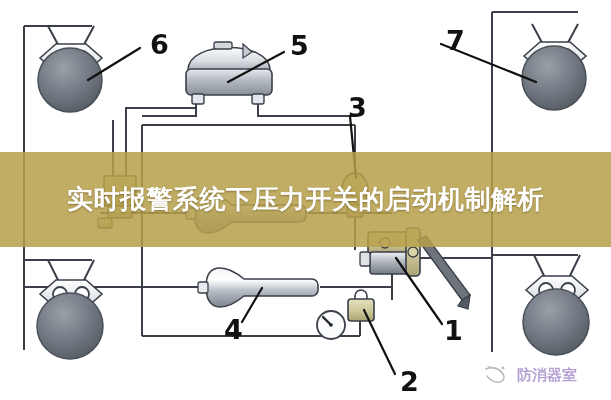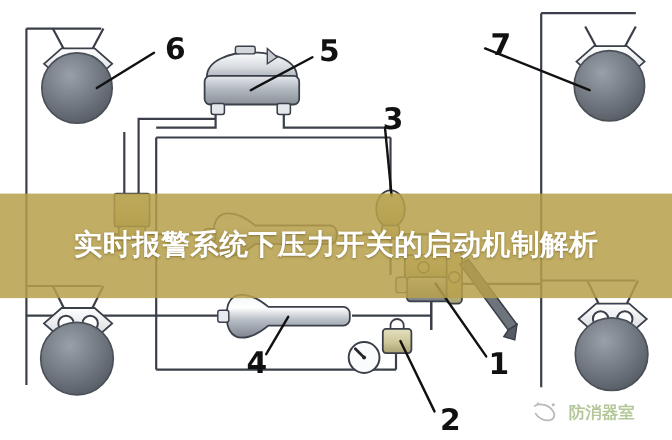--- a/index.html
+++ b/index.html
@@ -29,21 +29,20 @@
     left: 0;
     top: 152px;
     width: 611px;
     height: 95px;
     background: rgba(183, 160, 74, 0.86);
     display: flex;
     align-items: center;
     justify-content: center;
     box-sizing: border-box;
     padding: 0 40px;
-    margin-top: 24px;
   }
   .title-text {
     font-family: "DejaVu Sans", "Liberation Sans", sans-serif;
     font-size: 26px;
     font-weight: bold;
     color: #ffffff;
     text-align: center;
     line-height: 1.28;
     letter-spacing: 0.5px;
     text-shadow: 0 1px 2px rgba(90,75,25,0.55);
@@ -63,21 +62,21 @@
   }
   .watermark-mark {
     width: 28px;
     height: 24px;
     flex: 0 0 auto;
   }
   .watermark-text {
     font-family: "DejaVu Sans", "Liberation Sans", sans-serif;
     font-size: 15px;
     font-weight: bold;
-    color: #4d7c0f;
+    color: #4c1d95;
     white-space: nowrap;
   }
   .num {
     font-family: "DejaVu Sans", "Liberation Sans", sans-serif;
     font-weight: bold;
     fill: #111111;
   }
 </style>
 </head>
 <body>

